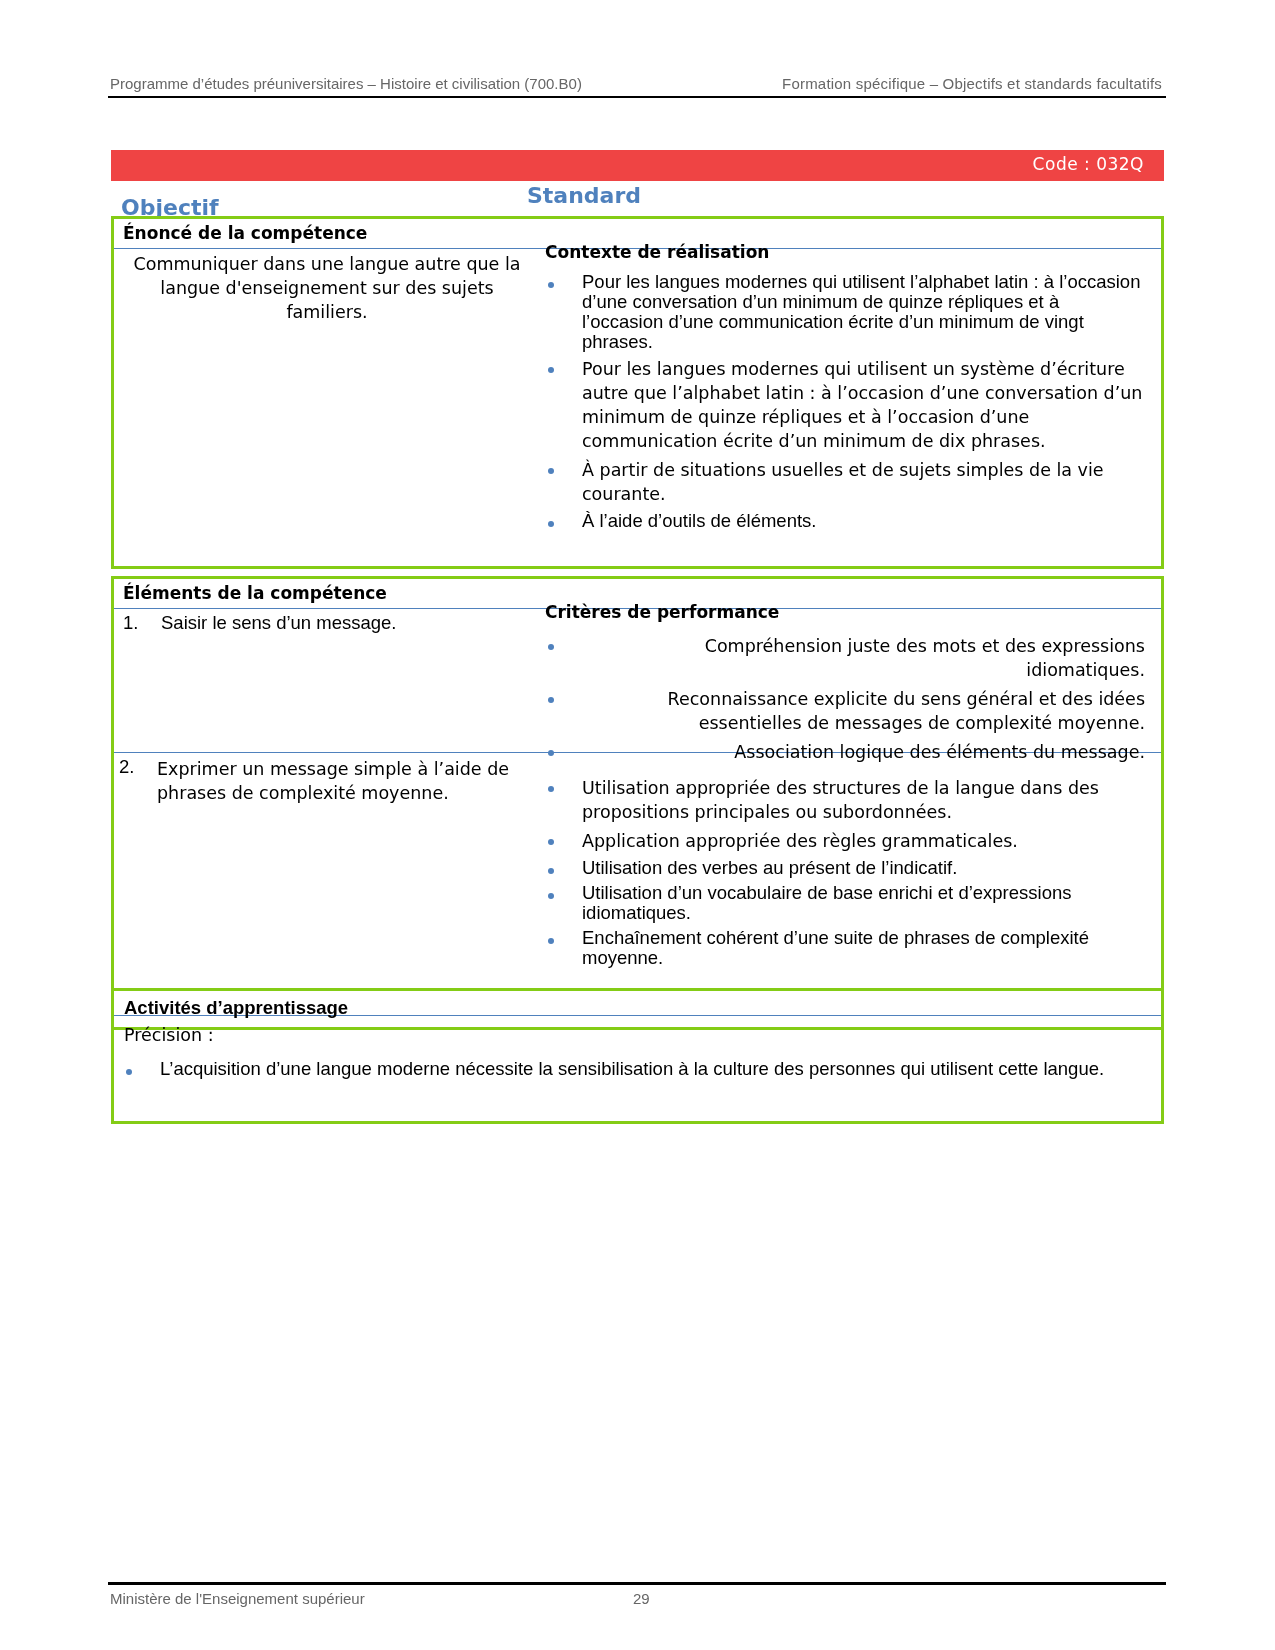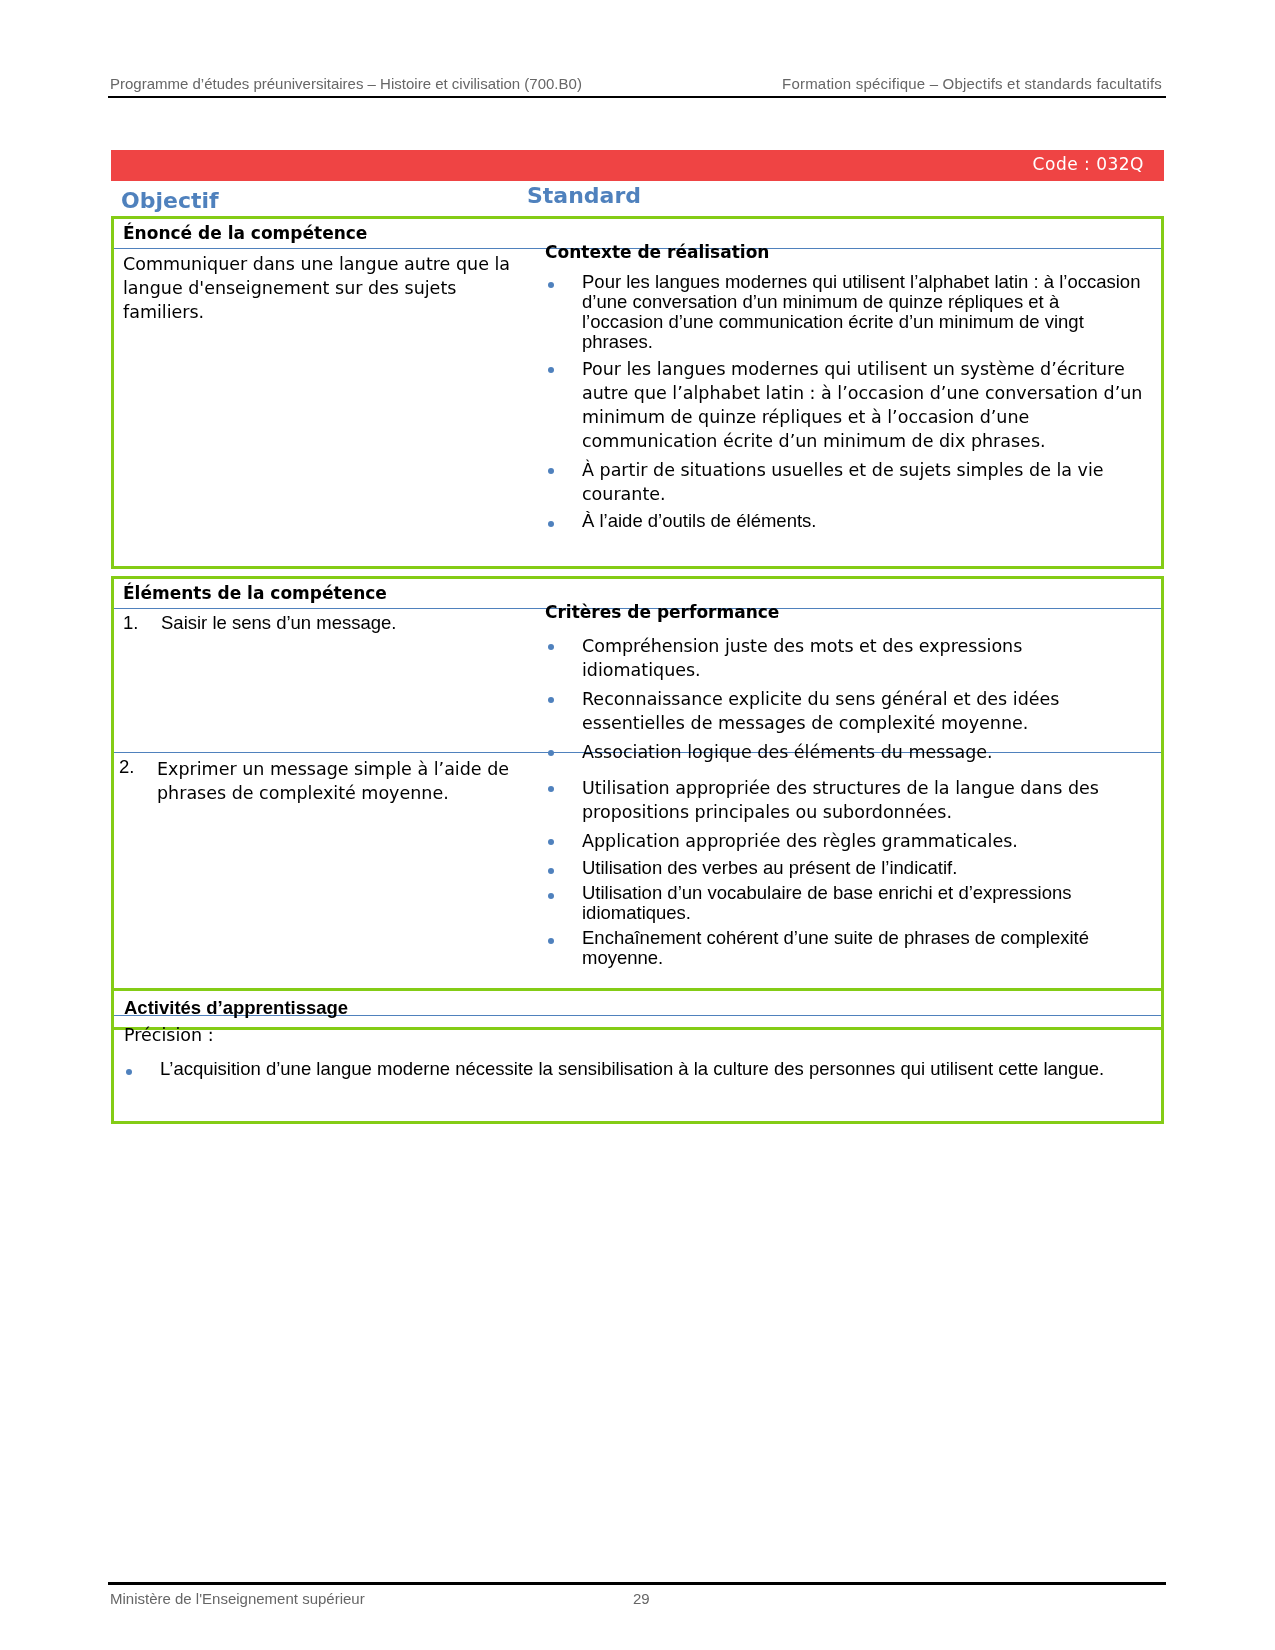--- a/index.html
+++ b/index.html
@@ -17,21 +17,21 @@
   .code-bar {
     position: absolute; left: 111px; top: 150px; width: 1053px; height: 31px;
     background: #ef4444; color: #fff; font-size: 17px; text-align: right;
     padding: 4px 20px 0 0; letter-spacing: 0.5px;
   }
 
   .col-titles {
     position: absolute; left: 111px; top: 183px; width: 1053px; height: 30px;
     color: #4f81bd; font-weight: bold; font-size: 22px;
   }
-  .col-titles .t1 { position: absolute; left: 10px; top: 5px; }
+  .col-titles .t1 { position: absolute; left: 10px; top: 12px; }
   .col-titles .t2 { position: absolute; left: 416px; top: 0; text-align: center; }
 
   .box {
     position: absolute; left: 111px; width: 1053px;
     border: 3px solid #84cc16;
   }
   .row { display: flex; }
   .hdr-row { border-bottom: 1px solid #4f81bd; height: 30px; }
   .hdr-row .cell { font-weight: bold; font-size: 17px; padding-top: 4px; }
   .cell.c1 { width: 425px; padding-left: 9px; }
@@ -74,21 +74,21 @@
   <span class="t1">Objectif</span>
   <span class="t2">Standard</span>
 </div>
 
 <div class="box" style="top:216px; height:353px;">
   <div class="row hdr-row">
     <div class="cell c1">Énoncé de la compétence</div>
     <div class="cell c2">Contexte de réalisation</div>
   </div>
   <div class="row">
-    <div class="cell c1 body-text" style="padding-top:3px; padding-right:8px;">Communiquer dans une langue autre que la langue d'enseignement sur des sujets familiers.</div>
+    <div class="cell c1 body-text" style="padding-top:3px; padding-right:8px;text-align:center;">Communiquer dans une langue autre que la langue d'enseignement sur des sujets familiers.</div>
     <div class="cell c2" style="padding-top:4px;">
       <ul class="bl">
         <li class="arial"><span class="dot"></span><span>Pour les langues modernes qui utilisent l’alphabet latin : à l’occasion d’une conversation d’un minimum de quinze répliques et à l’occasion d’une communication écrite d’un minimum de vingt phrases.</span></li>
         <li class="body-text"><span class="dot"></span><span>Pour les langues modernes qui utilisent un système d’écriture autre que l’alphabet latin : à l’occasion d’une conversation d’un minimum de quinze répliques et à l’occasion d’une communication écrite d’un minimum de dix phrases.</span></li>
         <li class="body-text"><span class="dot"></span><span>À partir de situations usuelles et de sujets simples de la vie courante.</span></li>
         <li class="arial"><span class="dot"></span><span>À l’aide d’outils de éléments.</span></li>
       </ul>
     </div>
   </div>
 </div>
@@ -98,21 +98,21 @@
     <div class="cell c1">Éléments de la compétence</div>
     <div class="cell c2">Critères de performance</div>
   </div>
   <div class="row" style="border-bottom:1px solid #4f81bd; height:144px;">
     <div class="cell c1 arial" style="padding-top:4px;">
       <div class="numbered">
         <span class="num">1.</span>
         <span>Saisir le sens d’un message.</span>
       </div>
     </div>
-    <div class="cell c2" style="padding-top:6px;">
+    <div class="cell c2" style="padding-top:6px;text-align:right;">
       <ul class="bl">
         <li class="body-text"><span class="dot"></span><span>Compréhension juste des mots et des expressions idiomatiques.</span></li>
         <li class="body-text"><span class="dot"></span><span>Reconnaissance explicite du sens général et des idées essentielles de messages de complexité moyenne.</span></li>
         <li class="body-text"><span class="dot"></span><span>Association logique des éléments du message.</span></li>
       </ul>
     </div>
   </div>
   <div class="row">
     <div class="cell c1 body-text" style="padding-top:4px; padding-left:5px;">
       <div class="numbered">

